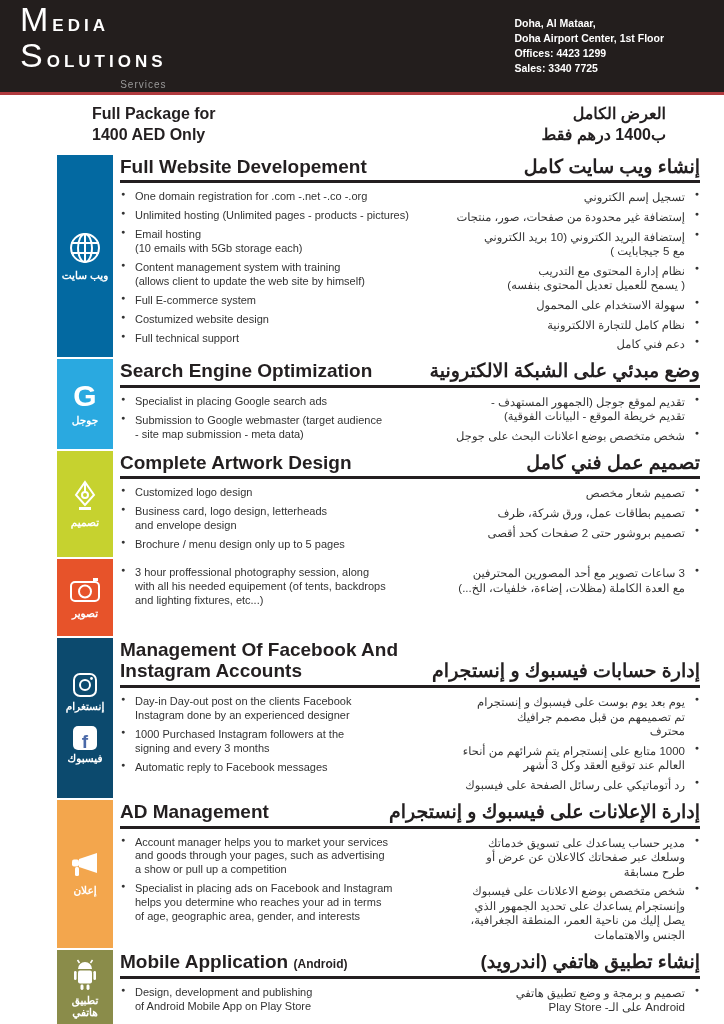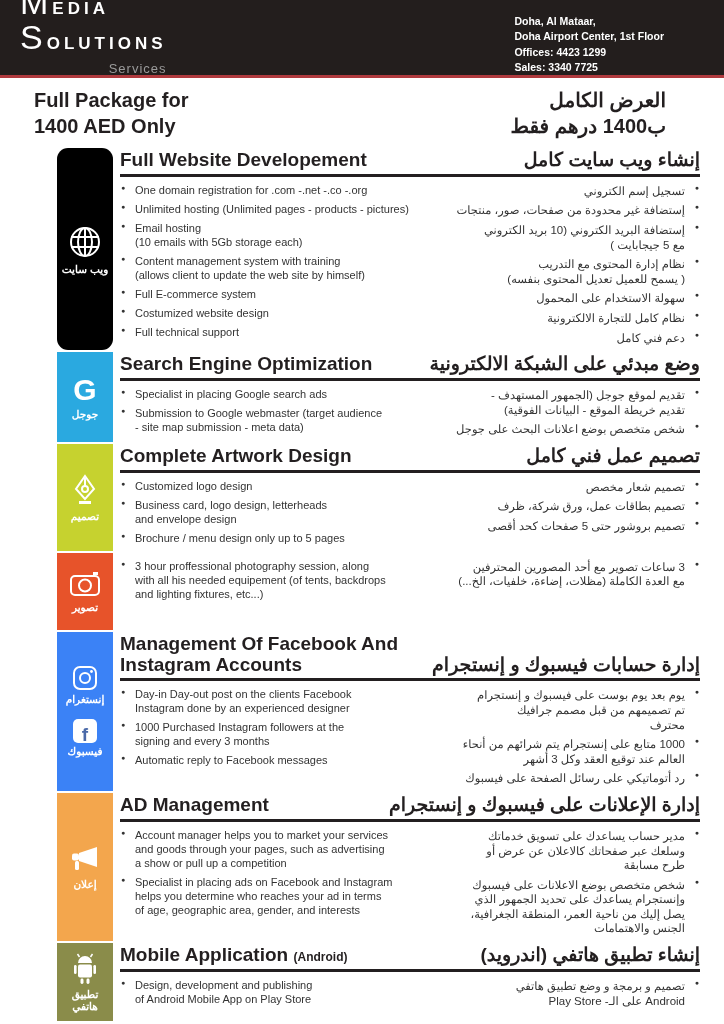--- a/index.html
+++ b/index.html
@@ -3,32 +3,32 @@
 <meta charset="utf-8">
 <style>
   html,body{margin:0;padding:0;background:#e9e9e9;}
   .page{
     position:relative;width:724px;height:1024px;margin:0 auto;background:#ffffff;
     font-family:"Liberation Sans", sans-serif;color:#231f20;overflow:hidden;
     box-sizing:border-box;
   }
   
   .topbar{
-    background:#231e1d;height:75px;display:flex;justify-content:space-between;
-    align-items:flex-end;padding:0 60px 0 20px;box-sizing:border-box;
+    background:#231e1d;height:92px;display:flex;justify-content:space-between;
+    align-items:center;padding:0 60px 0 20px;box-sizing:border-box;
   }
   .logo{color:#fff;line-height:1;}
   .logo-line{font-size:17px;font-weight:bold;letter-spacing:4px;line-height:1.05;}
   .logo-line::first-letter{font-size:34px;font-weight:normal;}
-  .logo-services{color:#9a9a9a;font-size:13px;letter-spacing:1px;text-align:right;margin-top:6px;}
+  .logo-services{color:#9a9a9a;font-size:10px;letter-spacing:1px;text-align:right;margin-top:6px;}
   .contact{color:#ffffff;font-size:10.5px;font-weight:bold;line-height:1.45;}
   .red-rule{height:3px;background:#b03a3e;}
   
   .banner{display:flex;justify-content:space-between;align-items:flex-start;
-    padding:9px 58px 5px 34px;font-weight:bold;font-size:20px;line-height:1.3;}
+    padding:9px 58px 5px 92px;font-weight:bold;font-size:16px;line-height:1.3;}
   .banner .ar{direction:rtl;text-align:right;}
   .banner div{white-space:pre-line;}
   
   main{margin:4px 24px 0 57px;}
   section.svc{display:flex;margin-bottom:2px;}
   .side{
     width:56px;flex:0 0 56px;display:flex;flex-direction:column;align-items:center;
     justify-content:center;gap:3px;color:#fff;text-align:center;
   }
   .side-label{font-size:10.5px;font-weight:bold;white-space:pre-line;line-height:1.15;}
@@ -86,21 +86,21 @@
   <div class="banner">
     <div>Full Package for
 1400 AED Only</div>
     <div class="ar">العرض الكامل
 ب1400 درهم فقط</div>
   </div>
 
   <main>
 
     <section class="svc sec-website">
-      <div class="side" style="background-color: #000000; border-radius: 11px;">
+      <div class="side" style="background-color: #0369a1;">
         <svg class="icon-svg" width="36" height="36" viewBox="0 0 36 36">
           <g fill="none" stroke="#fff" stroke-width="2">
             <circle cx="18" cy="18" r="14"></circle>
             <ellipse cx="18" cy="18" rx="7" ry="14"></ellipse>
             <line x1="4" y1="13" x2="32" y2="13"></line>
             <line x1="4" y1="23" x2="32" y2="23"></line>
             <line x1="18" y1="4" x2="18" y2="32"></line>
           </g>
         </svg>
         <div class="side-label">ويب سايت</div>
@@ -182,21 +182,21 @@
         <div class="bullets">
           <ul class="en">
               <li>Customized logo design</li>
               <li>Business card, logo design, letterheads
 and envelope design</li>
               <li>Brochure / menu design only up to 5 pages</li>
             </ul>
           <ul class="ar">
               <li>تصميم شعار مخصص</li>
               <li>تصميم بطاقات عمل، ورق شركة، ظرف</li>
-              <li>تصميم بروشور حتى 5 صفحات كحد أقصى</li>
+              <li>تصميم بروشور حتى 2 صفحات كحد أقصى</li>
             </ul>
         </div>
       </div>
     </section>
 
     <section class="svc sec-photo">
       <div class="side" style="background-color: rgb(231, 83, 42);">
         <svg class="icon-svg" width="34" height="28" viewBox="0 0 34 28">
           <g fill="none" stroke="#fff" stroke-width="2">
             <rect x="3" y="6" width="28" height="19" rx="4"></rect>
@@ -215,21 +215,21 @@
             </ul>
           <ul class="ar">
               <li>3 ساعات تصوير مع أحد المصورين المحترفين
 مع العدة الكاملة (مظلات، إضاءة، خلفيات، الخ...)</li>
             </ul>
         </div>
       </div>
     </section>
 
     <section class="svc sec-social">
-      <div class="side" style="background-color: #3b82f6;">
+      <div class="side" style="background-color: #0c4a6e;">
         <div class="side-group">
           <svg class="icon-svg" width="26" height="26" viewBox="0 0 26 26">
             <g fill="none" stroke="#fff" stroke-width="2">
               <rect x="2" y="2" width="22" height="22" rx="6"></rect>
               <circle cx="13" cy="13" r="5"></circle>
               <circle cx="19.5" cy="6.5" r="1.4" fill="#fff" stroke="none"></circle>
             </g>
           </svg>
           <div class="side-label">إنستغرام</div>
         </div>

